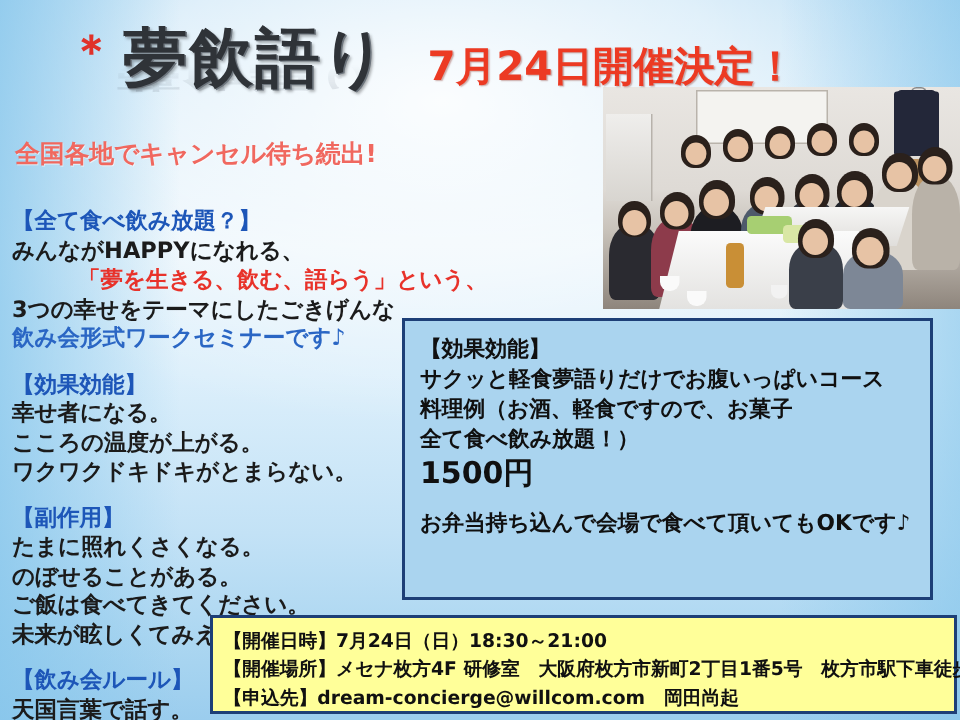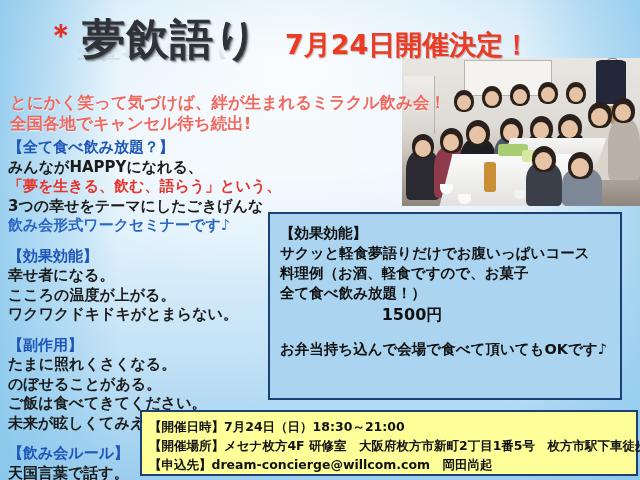--- a/index.html
+++ b/index.html
@@ -194,44 +194,44 @@
     line-height: 19.5px;
     color: #1b1b1b;
     font-weight: bold;
   }
   .sec { margin-bottom: 11px; }
   .sec-head {
     color: #1d56b8;
     white-space: nowrap;
   }
   .sec-line { white-space: nowrap; }
-  .line-red { color: #e8322a; }
+  .line-red { color: #e8322a; margin-left: 44px; }
   .line-blue { color: #2a66c4; }
 
   
   #menu-box {
     position: absolute;
     left: 268px;
     top: 212px;
     width: 354px;
     height: 188px;
     background: #aad4ef;
     border: 2px solid #1d3f77;
     box-sizing: border-box;
     padding: 9px 10px 0 10px;
     font-size: 14.5px;
     line-height: 20px;
     font-weight: bold;
     color: #101010;
   }
   #menu-box .mline { white-space: nowrap; }
   #menu-price {
-    text-align: center;
+    text-align: left;
     padding-right: 66px;
-    font-size: 16px;
+    font-size: 20px;
     line-height: 24px;
   }
   .mspacer { height: 12px; }
 
   
   #footer-box {
     position: absolute;
     left: 140px;
     top: 410px;
     width: 498px;
@@ -326,21 +326,20 @@
 
   <div id="title-reflection">夢飲語り</div>
   <div id="title-block">
     <span id="title-asterisk">＊</span>
     <span id="title-text">夢飲語り</span>
   </div>
 
   <div id="date-headline">7月24日開催決定！</div>
 
   <div id="subtitle">
-    <div>とにかく笑って気づけば、絆が生まれるミラクル飲み会！</div>
     <div>全国各地でキャンセル待ち続出!</div>
   </div>
 
   <div id="left-col">
 
     <div class="sec">
       <div class="sec-head">【全て食べ飲み放題？】</div>
       <div class="sec-line">みんながHAPPYになれる、</div>
       <div class="sec-line line-red">「夢を生きる、飲む、語らう」という、</div>
       <div class="sec-line">3つの幸せをテーマにしたごきげんな</div>

